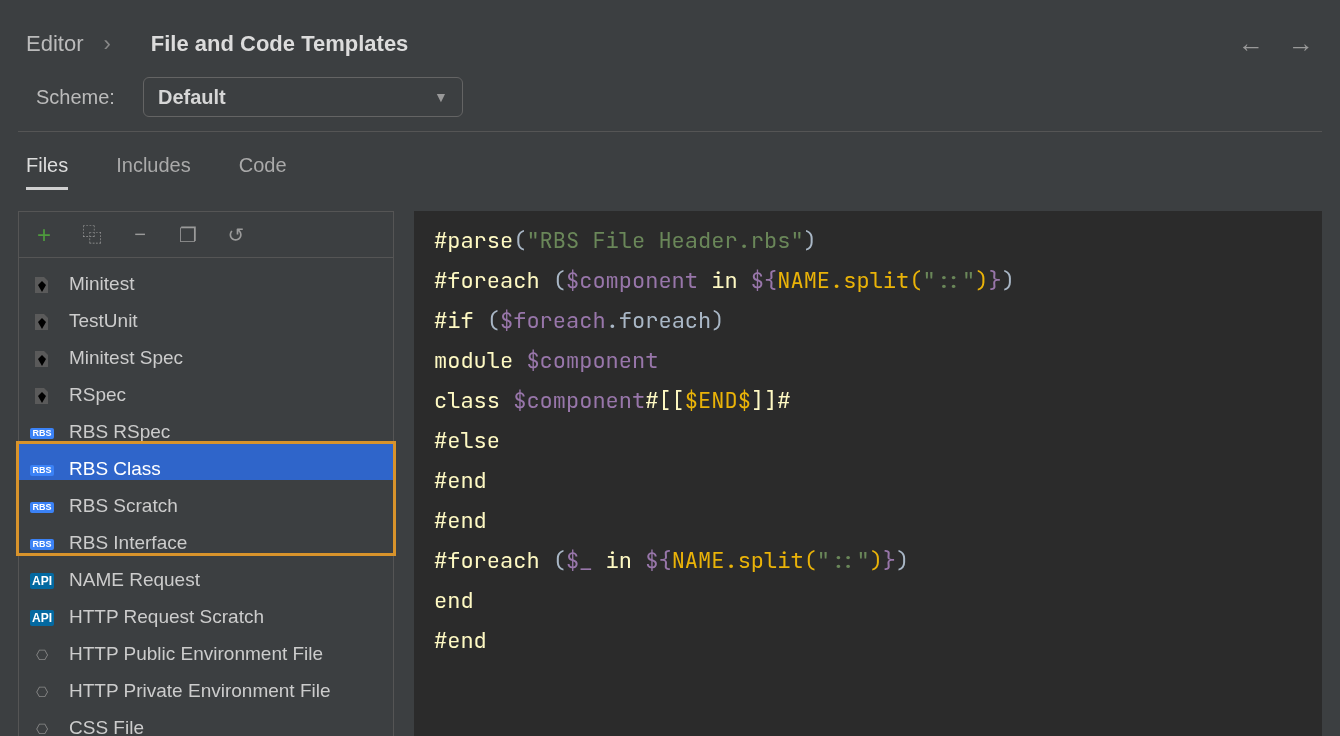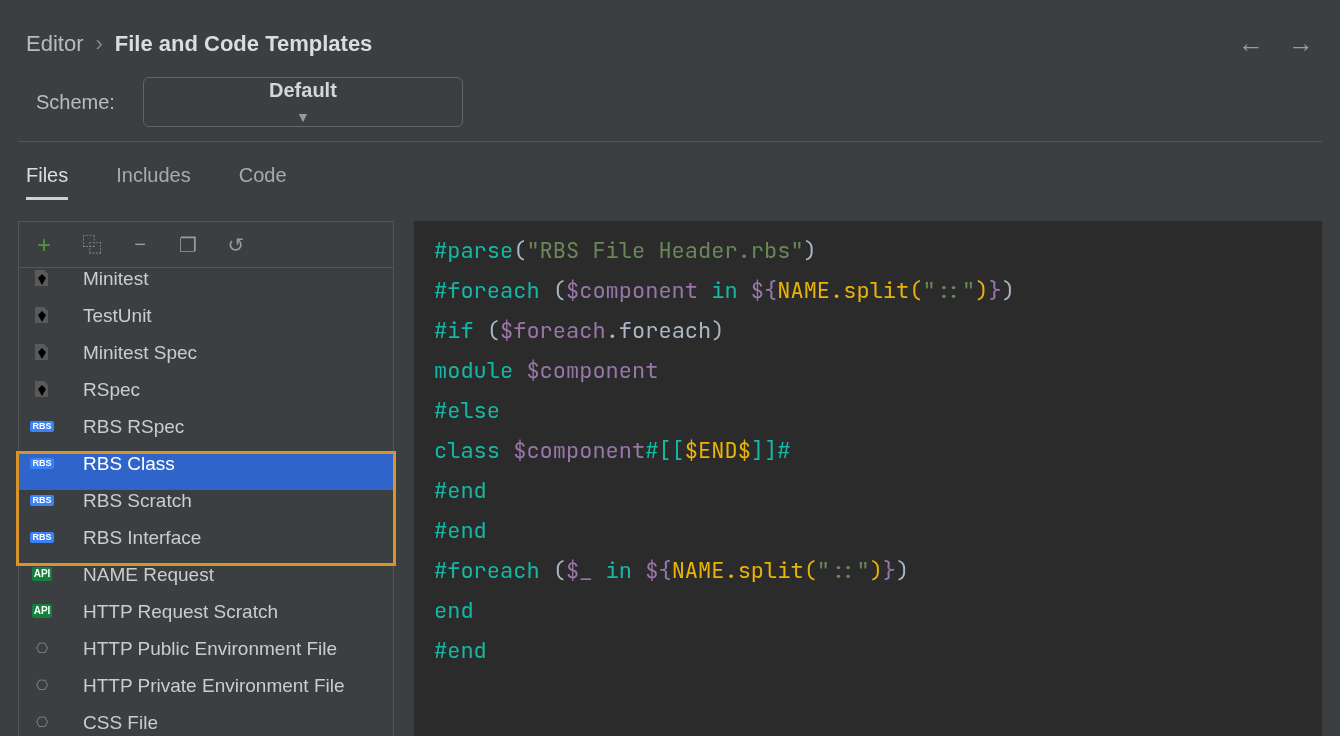--- a/index.html
+++ b/index.html
@@ -10,24 +10,24 @@
     font-size: 18px;
     width: 1340px;
     height: 736px;
     overflow: hidden;
   }
   .breadcrumbs {
     display: flex;
     align-items: center;
     padding: 28px 26px 12px 26px;
     font-size: 22px;
-    gap: 12px;
+    gap: 20px;
   }
   .breadcrumbs .sep { color: #888; }
-  .breadcrumbs .current { font-weight: 600; color: #dcdcdc; }
+  .breadcrumbs .current { font-weight: 600; color: #dcdcdc; margin-left: 20px; }
   .nav-arrows {
     margin-left: auto;
     display: flex;
     gap: 24px;
     color: #999;
     font-size: 26px;
   }
   .nav-arrows span { cursor: pointer; }
   .scheme-row {
     display: flex;
@@ -37,29 +37,28 @@
     font-size: 20px;
     border-bottom: 1px solid #555;
     margin: 0 18px 0 18px;
   }
   .scheme-label { color: #bbb; }
   .scheme-select {
     display: flex;
     align-items: center;
     justify-content: space-between;
     width: 320px;
-    height: 50px;
+    height: 40px;
     padding: 1px 14px;
     border: 1px solid #646464;
     border-radius: 6px;
     background: #3c3f41;
     color: #d6d6d6;
     font-weight: 600;
     cursor: pointer;
-    flex-direction: column;
   }
   .scheme-select .chev { color: #999; font-size: 14px; }
   .tabs {
     display: flex;
     gap: 48px;
     padding: 22px 26px 0 26px;
     font-size: 20px;
     border-bottom: 1px solid transparent;
   }
   .tab { color: #aaa; padding-bottom: 10px; cursor: pointer; }
@@ -81,54 +80,54 @@
     gap: 26px;
     padding: 8px 14px;
     border-bottom: 1px solid #555;
     height: 46px;
   }
   .toolbar .tbtn { color: #9a9a9a; font-size: 20px; cursor: pointer; width: 22px; text-align: center; }
   .toolbar .tbtn.plus { color: #4e9a3d; font-size: 24px; }
   .template-list { }
   .tmpl-row {
     display: flex;
-    align-items: flex-start;
-    gap: 28px;
+    align-items: flex-end;
+    gap: 14px;
     height: 37px;
     padding: 0 10px;
     cursor: pointer;
     white-space: nowrap;
     overflow: hidden;
     font-size: 19px;
     color: #cccccc;
   }
   .tmpl-row.selected { background: #2f65ca; color: #ffffff; }
   .tmpl-row .icon { width: 26px; height: 20px; display: inline-flex; align-items: center; justify-content: center; font-size: 14px; flex-shrink:0; }
   .icon-rbs { color:#fff; font-size:9px; font-weight:700; background:#3b82f6; border-radius:2px; padding:1px 2px; line-height:1; }
-  .icon-api { color:#fff; font-size:10px; font-weight:700; background:#15803d; border-radius:2px; padding:2px 2px; line-height:1; }
+  .icon-api { color:#fff; font-size:12px; font-weight:700; background:#0369a1; border-radius:2px; padding:2px 2px; line-height:1; }
   .icon-env { color:#888; font-size:14px; }
   .highlight-box {
     position: absolute;
     left: -3px; right: -3px;
     border: 3px solid #d8932b;
     background: transparent;
     pointer-events: none;
   }
   .code-panel {
     flex: 1;
     background: #2b2b2b;
     padding: 10px 20px;
     font-family: "JetBrains Mono","Fira Code",Menlo,Consolas,monospace;
     font-size: 22px;
     line-height: 40px;
     color: #a9b7c6;
     overflow: hidden;
   }
   .code-line { white-space: pre; }
-  .tok-dir { color: #14b8a6; } 
+  .tok-dir { color: #fef9c3; } 
   .tok-str { color: #6a8759; } 
   .tok-var { color: #9876aa; } 
   .tok-id  { color: #a9b7c6; } 
   .tok-white { color: #eab308; }
 </style>
 </head>
 <body>
 
 <div class="breadcrumbs">
   <span>Editor</span>
@@ -255,21 +254,21 @@
           <span>CSS File</span>
         </div>
       </div>
     <div class="highlight-box" id="highlight-box" style="top: 229px; height: 115px;"></div>
   </div>
   <div class="code-panel" id="code-panel">
       <div class="code-line"><span class="tok-dir">#parse</span><span class="tok-id">(</span><span class="tok-str">"RBS File Header.rbs"</span><span class="tok-id">)</span></div>
       <div class="code-line"><span class="tok-dir">#foreach </span><span class="tok-id">(</span><span class="tok-var">$component</span><span class="tok-dir"> in </span><span class="tok-var">${</span><span class="tok-white">NAME.split(</span><span class="tok-str">"::"</span><span class="tok-white">)</span><span class="tok-var">}</span><span class="tok-id">)</span></div>
       <div class="code-line"><span class="tok-dir">#if </span><span class="tok-id">(</span><span class="tok-var">$foreach</span><span class="tok-id">.foreach)</span></div>
       <div class="code-line"><span class="tok-dir">module </span><span class="tok-var">$component</span></div>
+      <div class="code-line"><span class="tok-dir">class </span><span class="tok-var">$component</span><span class="tok-dir">#[[</span><span class="tok-white">$END$</span><span class="tok-dir">]]#</span></div>
       <div class="code-line"><span class="tok-dir">#else</span></div>
-      <div class="code-line"><span class="tok-dir">class </span><span class="tok-var">$component</span><span class="tok-dir">#[[</span><span class="tok-white">$END$</span><span class="tok-dir">]]#</span></div>
       <div class="code-line"><span class="tok-dir">#end</span></div>
       <div class="code-line"><span class="tok-dir">#end</span></div>
       <div class="code-line"><span class="tok-dir">#foreach </span><span class="tok-id">(</span><span class="tok-var">$_</span><span class="tok-dir"> in </span><span class="tok-var">${</span><span class="tok-white">NAME.split(</span><span class="tok-str">"::"</span><span class="tok-white">)</span><span class="tok-var">}</span><span class="tok-id">)</span></div>
       <div class="code-line"><span class="tok-dir">end</span></div>
       <div class="code-line"><span class="tok-dir">#end</span></div>
     </div>
 </div>
 
 </body></html>

